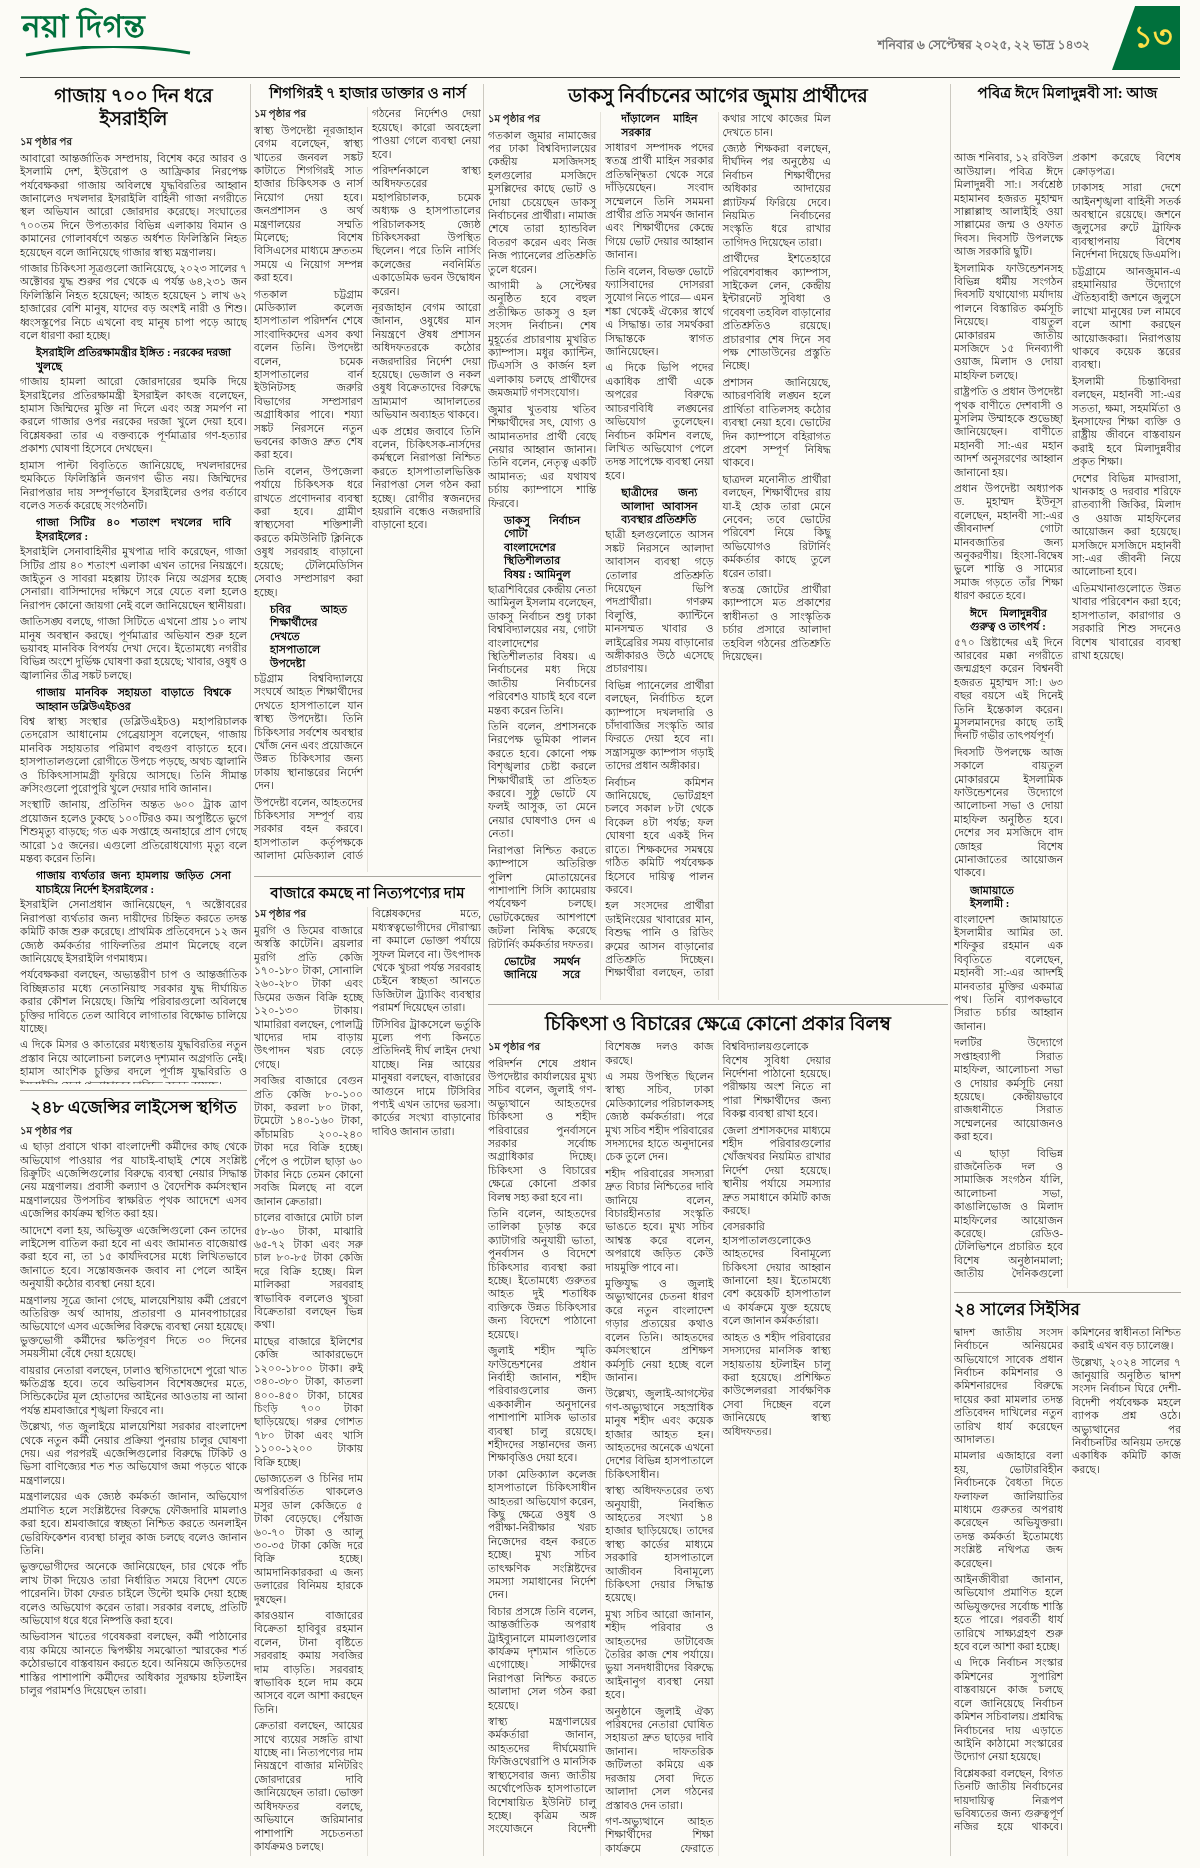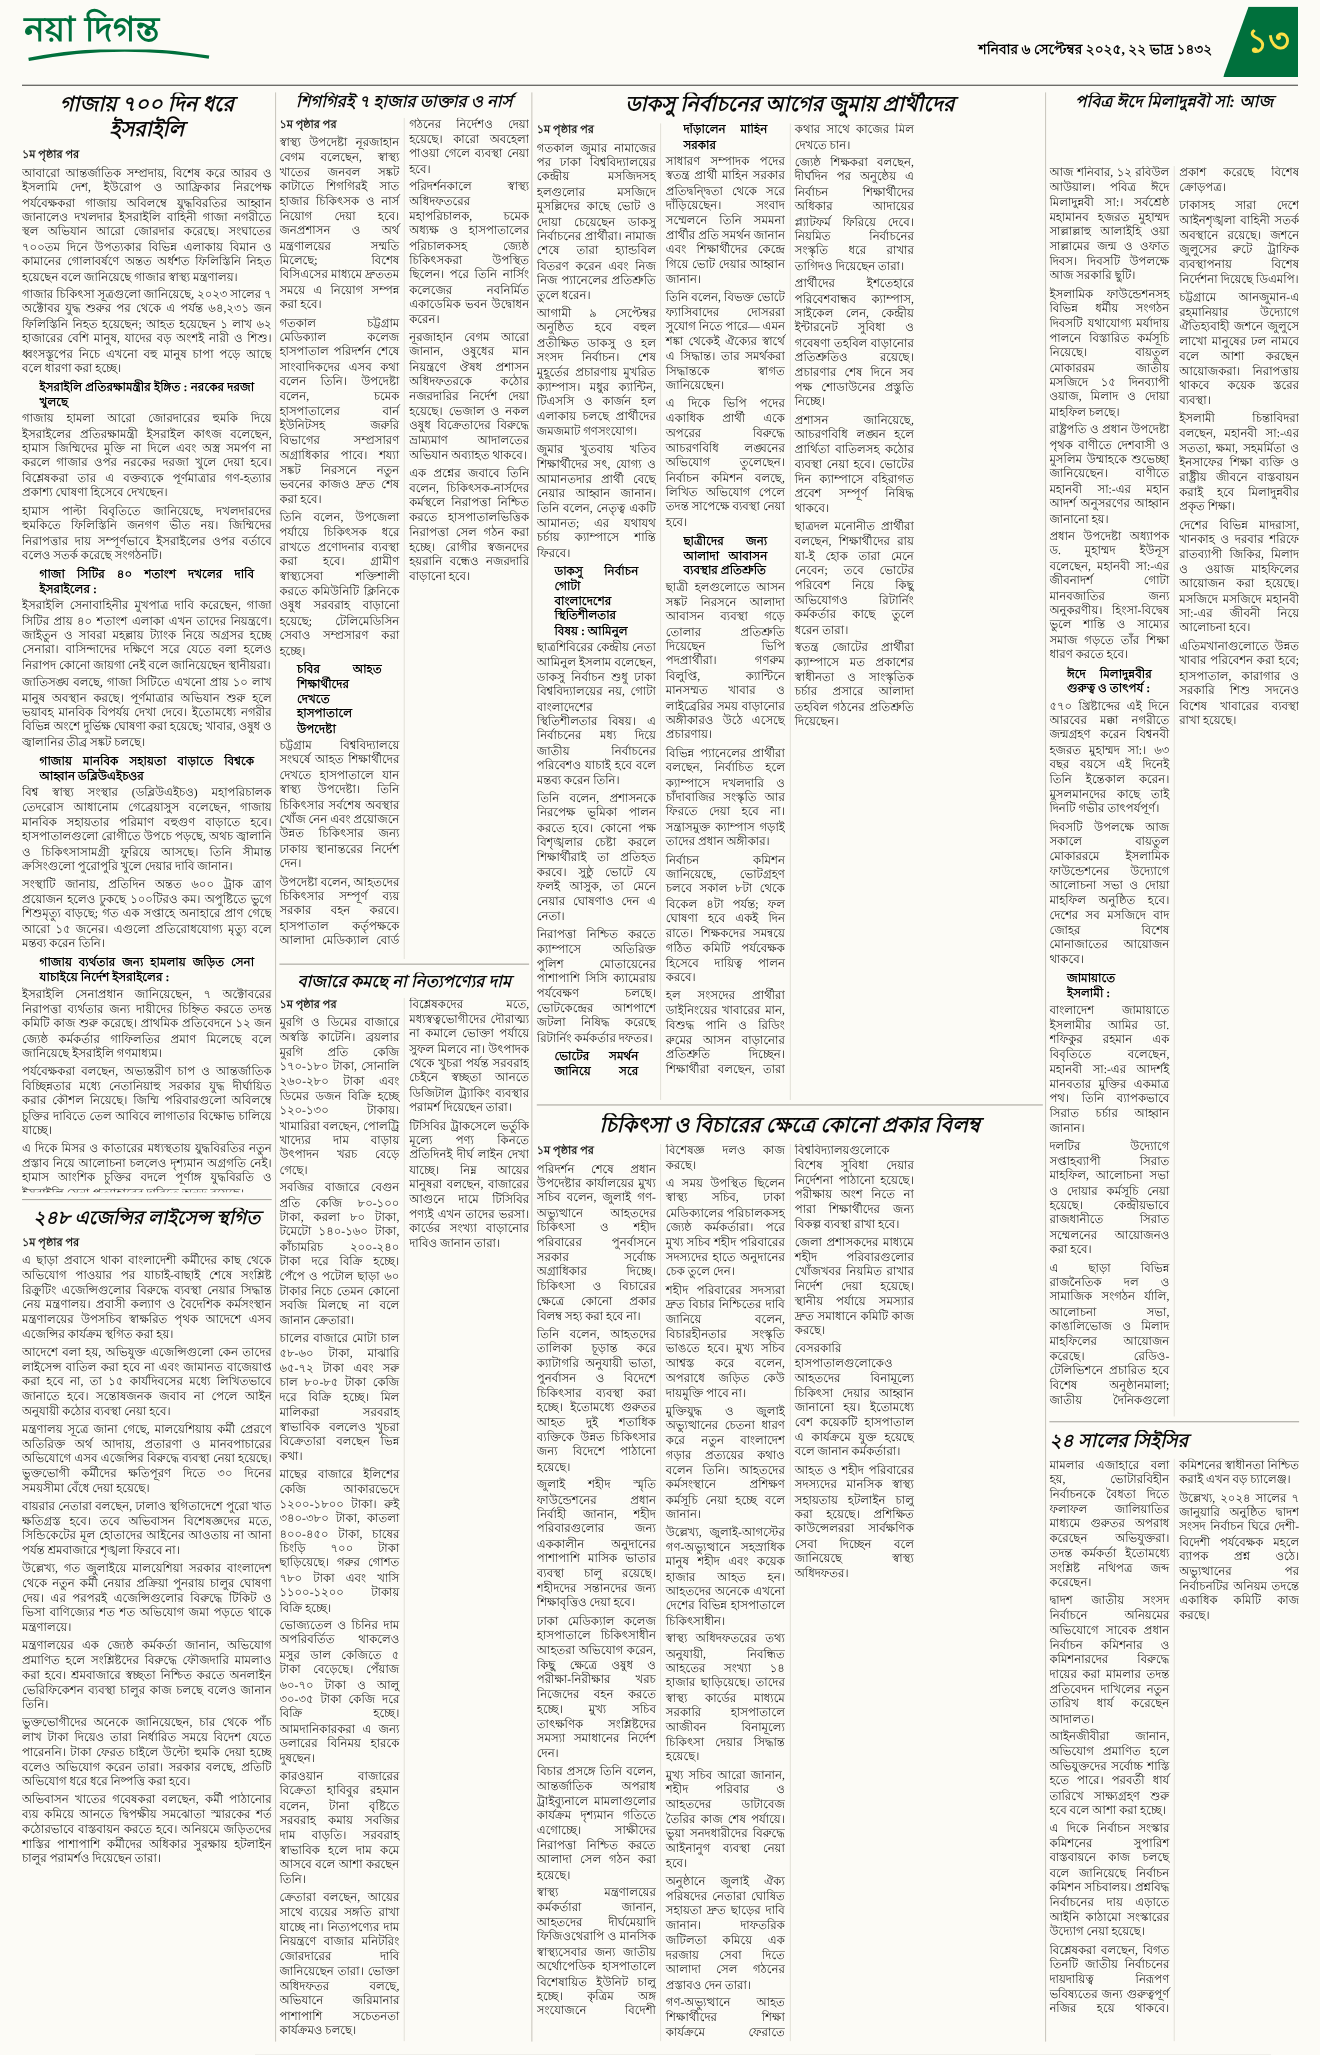--- a/index.html
+++ b/index.html
@@ -2,29 +2,29 @@
 <html><head>
 <meta charset="utf-8">
 <style>
   html,body{margin:0;padding:0;}
   body{background:#d8d8d2;}
   .page{position:relative;width:1200px;height:1868px;margin:0 auto;background:#fcfbf6;
         font-family:"Liberation Serif","DejaVu Serif",serif;color:#1d1d1b;overflow:hidden;}
   
   .logo{position:absolute;left:22px;top:10px;width:190px;}
   .logo-text{font-size:31px;font-weight:bold;letter-spacing:.5px;line-height:1.1;}
-  .dateline{position:absolute;top:36px;right:98px;font-size:12.5px;font-weight:bold;color:#000000;}
+  .dateline{position:absolute;top:36px;right:110px;font-size:12.5px;font-weight:bold;color:#737373;}
   .pagenum-badge{position:absolute;top:6px;right:20px;width:68px;height:64px;
         display:flex;align-items:center;justify-content:center;
         clip-path:polygon(34% 0,100% 0,100% 100%,0 100%);}
   .pagenum-badge span{color:#fde047;font-size:30px;font-weight:bold;padding-left:14px;}
   .hdr-rule{position:absolute;left:20px;right:20px;top:77px;border-top:1.6px solid #4a4a46;}
   
   .zone{position:absolute;overflow:hidden;display:flex;flex-direction:column;}
-  .zone h2{font-weight:bold;line-height:1.22;margin:0 0 5px;color:#0b0b0a;font-style:italic;}
+  .zone h2{font-weight:bold;line-height:1.22;margin:0 0 5px;color:#0b0b0a;}
   .h-c{text-align:center;}
   .h-l{text-align:left;}
   .body{flex:1;overflow:hidden;text-align:justify;font-size:10.6px;line-height:13.4px;}
   .cols2{column-count:2;column-gap:9px;column-fill:auto;column-rule:1px solid #e5e3da;}
   .cols4{column-count:4;column-gap:9px;column-fill:auto;column-rule:1px solid #e5e3da;}
   .blk-para{margin:0 0 3px;}
   .blk-subhead{font-weight:bold;margin:4px 16px 2px;font-size:10.8px;color:#000;}
   .blk-continued{font-weight:bold;margin:0 0 3px;font-size:10.2px;}
   
   .vrule{position:absolute;top:84px;height:1772px;border-left:1px solid #ccc9c0;}
@@ -198,22 +198,22 @@
         <div class="blk-para">চট্টগ্রামে আনজুমান-এ রহমানিয়ার উদ্যোগে ঐতিহ্যবাহী জশনে জুলুসে লাখো মানুষের ঢল নামবে বলে আশা করছেন আয়োজকরা। নিরাপত্তায় থাকবে কয়েক স্তরের ব্যবস্থা।</div>
         <div class="blk-para">ইসলামী চিন্তাবিদরা বলছেন, মহানবী সা:-এর সততা, ক্ষমা, সহমর্মিতা ও ইনসাফের শিক্ষা ব্যক্তি ও রাষ্ট্রীয় জীবনে বাস্তবায়ন করাই হবে মিলাদুন্নবীর প্রকৃত শিক্ষা।</div>
         <div class="blk-para">দেশের বিভিন্ন মাদরাসা, খানকাহ ও দরবার শরিফে রাতব্যাপী জিকির, মিলাদ ও ওয়াজ মাহফিলের আয়োজন করা হয়েছে। মসজিদে মসজিদে মহানবী সা:-এর জীবনী নিয়ে আলোচনা হবে।</div>
         <div class="blk-para">এতিমখানাগুলোতে উন্নত খাবার পরিবেশন করা হবে; হাসপাতাল, কারাগার ও সরকারি শিশু সদনেও বিশেষ খাবারের ব্যবস্থা রাখা হয়েছে।</div>
       </div>
   </section>
 
   <section class="zone" style="left:954px;top:1300px;width:227px;height:556px;">
     <h2 class="h-l" style="font-size:17px;">২৪ সালের সিইসির</h2>
     <div class="body cols2">
+        <div class="blk-para">দ্বাদশ জাতীয় সংসদ নির্বাচনে অনিয়মের অভিযোগে সাবেক প্রধান নির্বাচন কমিশনার ও কমিশনারদের বিরুদ্ধে দায়ের করা মামলার তদন্ত প্রতিবেদন দাখিলের নতুন তারিখ ধার্য করেছেন আদালত।</div>
         <div class="blk-para">মামলার এজাহারে বলা হয়, ভোটারবিহীন নির্বাচনকে বৈধতা দিতে ফলাফল জালিয়াতির মাধ্যমে গুরুতর অপরাধ করেছেন অভিযুক্তরা। তদন্ত কর্মকর্তা ইতোমধ্যে সংশ্লিষ্ট নথিপত্র জব্দ করেছেন।</div>
-        <div class="blk-para">দ্বাদশ জাতীয় সংসদ নির্বাচনে অনিয়মের অভিযোগে সাবেক প্রধান নির্বাচন কমিশনার ও কমিশনারদের বিরুদ্ধে দায়ের করা মামলার তদন্ত প্রতিবেদন দাখিলের নতুন তারিখ ধার্য করেছেন আদালত।</div>
         <div class="blk-para">আইনজীবীরা জানান, অভিযোগ প্রমাণিত হলে অভিযুক্তদের সর্বোচ্চ শাস্তি হতে পারে। পরবর্তী ধার্য তারিখে সাক্ষ্যগ্রহণ শুরু হবে বলে আশা করা হচ্ছে।</div>
         <div class="blk-para">এ দিকে নির্বাচন সংস্কার কমিশনের সুপারিশ বাস্তবায়নে কাজ চলছে বলে জানিয়েছে নির্বাচন কমিশন সচিবালয়। প্রশ্নবিদ্ধ নির্বাচনের দায় এড়াতে আইনি কাঠামো সংস্কারের উদ্যোগ নেয়া হয়েছে।</div>
         <div class="blk-para">বিশ্লেষকরা বলছেন, বিগত তিনটি জাতীয় নির্বাচনের দায়দায়িত্ব নিরূপণ ভবিষ্যতের জন্য গুরুত্বপূর্ণ নজির হয়ে থাকবে। কমিশনের স্বাধীনতা নিশ্চিত করাই এখন বড় চ্যালেঞ্জ।</div>
         <div class="blk-para">উল্লেখ্য, ২০২৪ সালের ৭ জানুয়ারি অনুষ্ঠিত দ্বাদশ সংসদ নির্বাচন ঘিরে দেশী-বিদেশী পর্যবেক্ষক মহলে ব্যাপক প্রশ্ন ওঠে। অভ্যুত্থানের পর নির্বাচনটির অনিয়ম তদন্তে একাধিক কমিটি কাজ করছে।</div>
       </div>
   </section>
 
 </div>
 
 </body></html>

